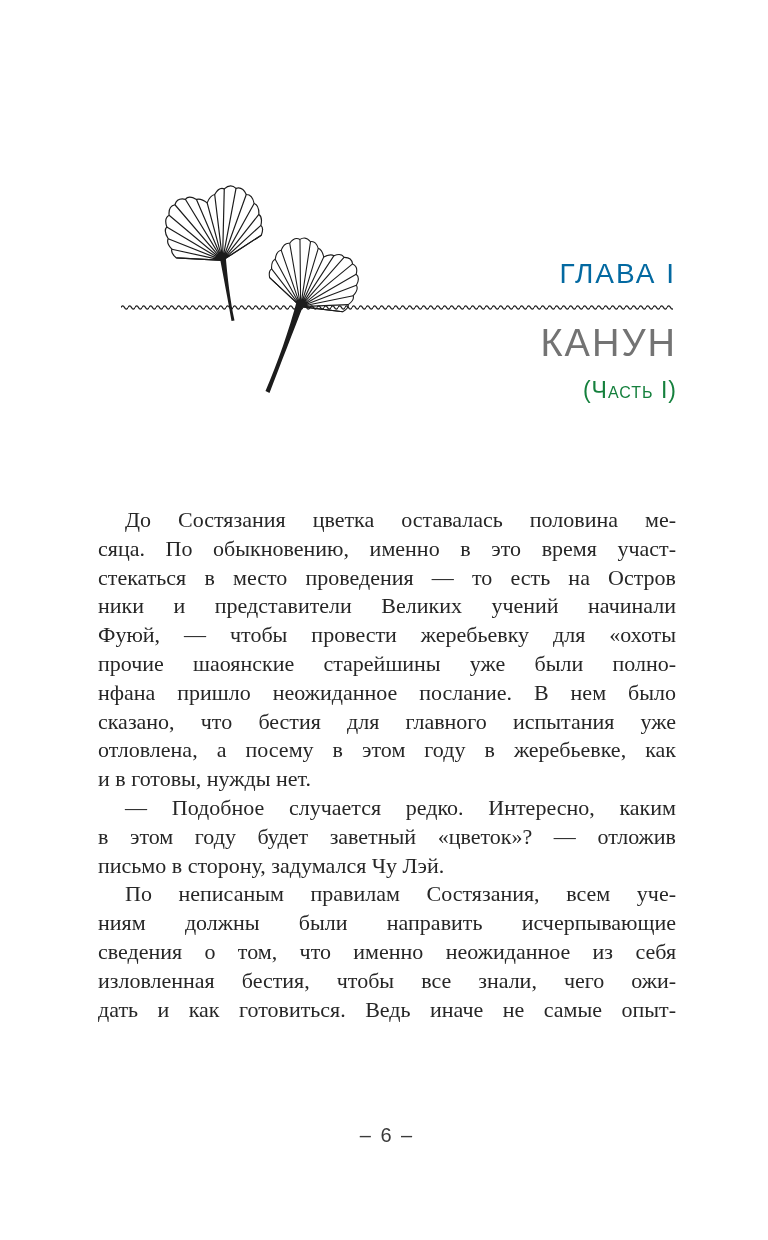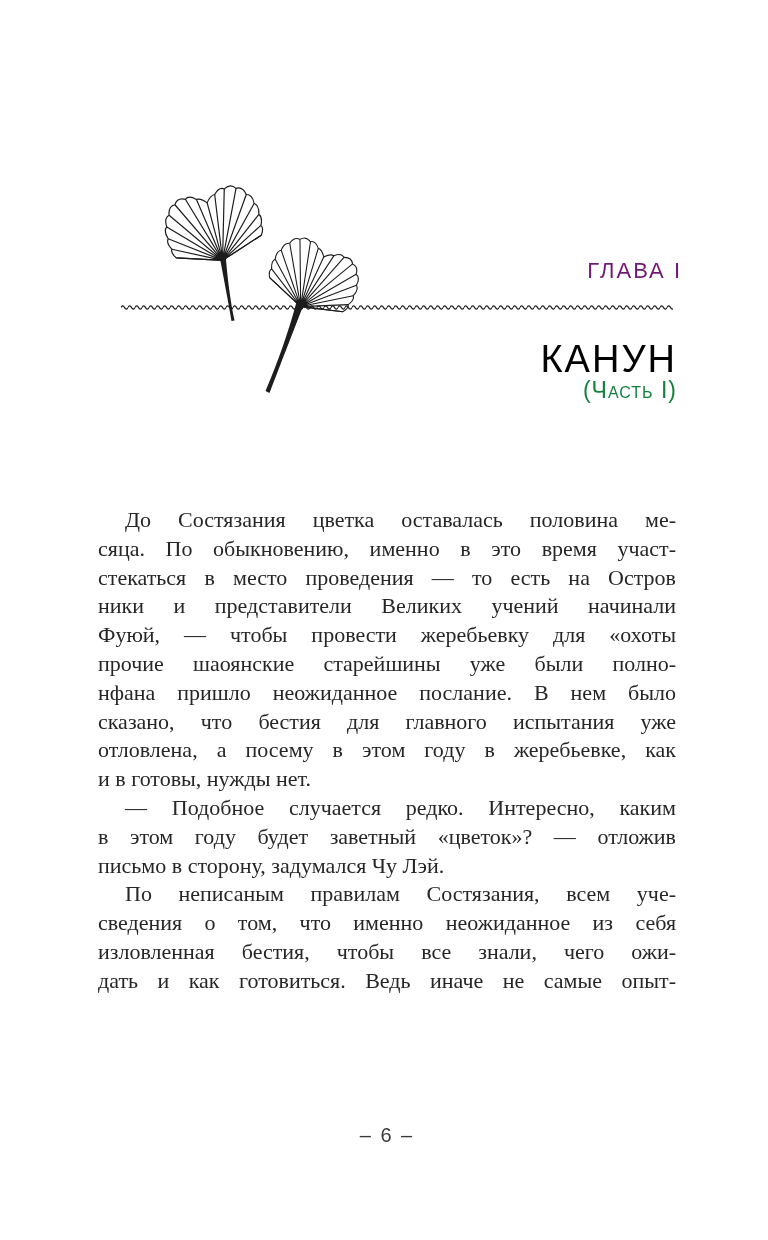--- a/index.html
+++ b/index.html
@@ -6,30 +6,30 @@
   .page {
     position:relative; width:768px; height:1240px;
     background:#ffffff; overflow:hidden;
     font-family:"Liberation Serif", serif;
   }
   .decor { position:absolute; pointer-events:none; }
   .divider-svg { left:121px; top:303px; }
   .leaves-svg  { left:100px; top:150px; }
 
   .chapter-label {
-    position:absolute; right:86px; top:260px;
+    position:absolute; right:92px; top:260px;
     font-family:"Liberation Sans", sans-serif;
-    font-weight:300; font-size:22px; line-height:1;
-    letter-spacing:2px; color:#701a75; white-space:nowrap;
+    font-weight:300; font-size:28px; line-height:1;
+    letter-spacing:2px; color:#0369a1; white-space:nowrap;
   }
   .chapter-title {
-    position:absolute; right:91px; top:340px;
+    position:absolute; right:91px; top:324px;
     font-family:"Liberation Sans", sans-serif;
     font-weight:300; font-size:38px; line-height:1;
-    letter-spacing:2px; color:#000000; white-space:nowrap;
+    letter-spacing:2px; color:#737373; white-space:nowrap;
   }
   .chapter-part {
     position:absolute; right:91px; top:379px;
     font-family:"Liberation Sans", sans-serif;
     font-weight:300; font-size:23px; line-height:1;
     letter-spacing:1px; font-variant:small-caps;
     color:#15803d; white-space:nowrap;
   }
   .body-text {
     position:absolute; left:98px; top:506px; width:578px;
@@ -101,20 +101,21 @@
       <div class="line">Фуюй, — чтобы провести жеребьевку для «охоты</div>
       <div class="line">прочие шаоянские старейшины уже были полно-</div>
       <div class="line">нфана пришло неожиданное послание. В нем было</div>
       <div class="line">сказано, что бестия для главного испытания уже</div>
       <div class="line">отловлена, а посему в этом году в жеребьевке, как</div>
       <div class="line last">и в готовы, нужды нет.</div>
       <div class="line indent">— Подобное случается редко. Интересно, каким</div>
       <div class="line">в этом году будет заветный «цветок»? — отложив</div>
       <div class="line last">письмо в сторону, задумался Чу Лэй.</div>
       <div class="line indent">По неписаным правилам Состязания, всем уче-</div>
+      <div class="line">ниям должны были направить исчерпывающие</div>
       <div class="line">сведения о том, что именно неожиданное из себя</div>
       <div class="line">изловленная бестия, чтобы все знали, чего ожи-</div>
       <div class="line">дать и как готовиться. Ведь иначе не самые опыт-</div>
     </div>
 
   <div class="folio">– 6 –</div>
 
 </div>
 
 </body></html>

